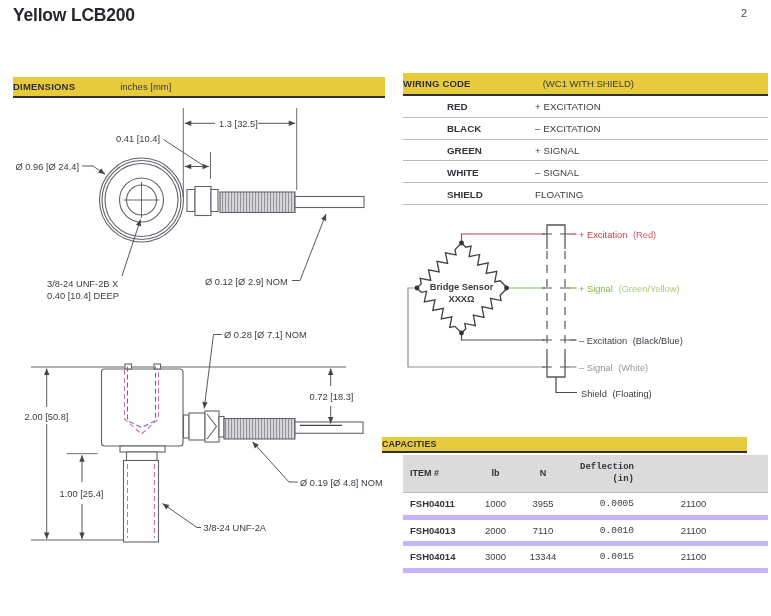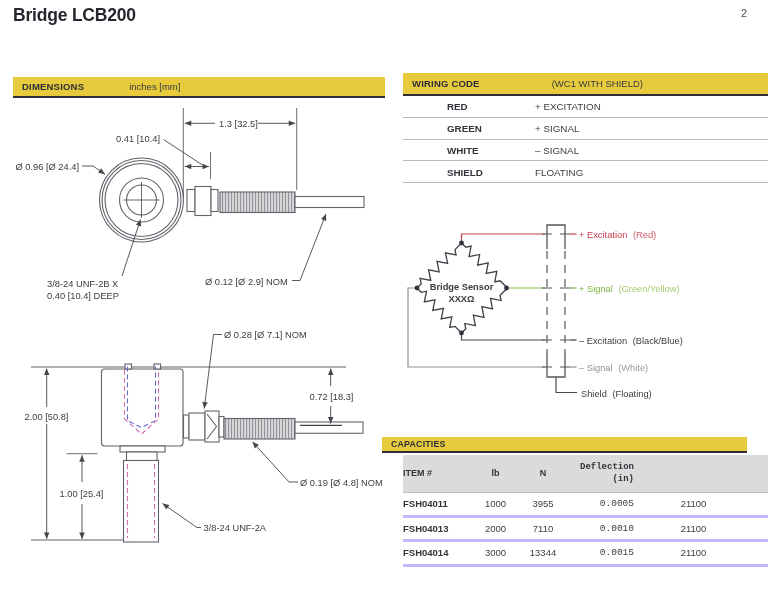--- a/index.html
+++ b/index.html
@@ -3,63 +3,63 @@
 <meta charset="utf-8">
 <style>
   html,body{margin:0;padding:0;background:#ffffff;}
   .page{position:relative;width:771px;height:616px;background:#fff;overflow:hidden;
         font-family:"Liberation Sans",sans-serif;color:#3a3a42;}
   .page-title{position:absolute;left:13px;top:5px;font-size:17.5px;font-weight:bold;
               color:#26262e;letter-spacing:-0.2px;}
   .page-num{position:absolute;left:741px;top:7px;font-size:11px;color:#4a4a52;}
 
   .bar{position:absolute;background:#e7cb3c;border-bottom:2.5px solid #2e2e38;
-       display:flex;align-items:center;gap:4px;padding:0 9px;box-sizing:border-box;}
+       display:flex;align-items:center;gap:4px;padding:0 0;box-sizing:border-box;}
   .bar .bt{font-weight:bold;font-size:9.5px;color:#2e2e38;letter-spacing:.2px;}
   .bar .bs{font-size:9.5px;color:#3a3a42;margin-left:41px;}
   #dim-bar{left:13px;top:77px;width:372px;height:20.5px;}
   #wir-bar{left:403px;top:73px;width:365px;height:23px;gap:31px;}
   #cap-bar{left:382px;top:437px;width:365px;height:16px;}
   #cap-bar .bt{font-size:8.8px;}
 
   
   .wir-table{position:absolute;left:403px;top:96px;width:365px;}
   .wrow{position:relative;height:20.8px;border-bottom:1px solid #b9b9b9;}
   .wcolor{position:absolute;left:7px;top:50%;transform:translateY(-50%);
           font-size:9.8px;font-weight:bold;color:#33333c;padding-left:37px;}
   .wfunc{position:absolute;left:132px;top:50%;transform:translateY(-50%);
          font-size:9.8px;color:#3c3c45;}
 
   
   .cap-table{position:absolute;left:403px;top:455px;width:365px;}
   .cap-h{display:flex;align-items:center;height:37px;background:#dbdbdb;
          border-bottom:1px solid #bcbcbc;font-size:9px;font-weight:bold;color:#33333c;line-height:1.3;}
-  .cap-r{display:flex;align-items:center;height:21.6px;border-bottom:3px solid #c4b5fd;
+  .cap-r{display:flex;align-items:center;height:21.6px;border-bottom:5px solid #c4b5fd;
          font-size:9.5px;color:#3c3c45;}
-  .c0{width:70px;box-sizing:border-box;}
+  .c0{width:70px;padding-left:7px;box-sizing:border-box;}
   .c1{width:45px;text-align:center;}
   .c2{width:50px;text-align:center;}
   .c3{width:66px;text-align:right;font-family:Liberation Mono, monospace;}
   .c4{width:119px;text-align:center;}
   .cap-r .c0{font-weight:bold;color:#33333c;}
 
   svg{position:absolute;}
   svg text{font-family:"Liberation Sans",sans-serif;fill:#3a3a42;font-size:9.3px;}
   svg text.b{font-weight:bold;}
   .oln{stroke:#62626a;stroke-width:1.1;fill:none;}
   .olnf{stroke:#62626a;stroke-width:1.1;fill:#ffffff;}
   .dml{stroke:#45454d;stroke-width:0.9;fill:none;}
   .ext{stroke:#45454d;stroke-width:0.8;fill:none;}
 </style>
 </head>
 <body>
 
 <div class="page">
 
-  <div class="page-title">Bridge LCB200</div>
+  <div class="page-title">Yellow LCB200</div>
   <div class="page-num">2</div>
 
   <div class="bar" id="dim-bar">
     <span class="bt">DIMENSIONS</span>
     <span class="bs">inches [mm]</span>
   </div>
 
   <svg style="left:0;top:98px" width="400" height="502" viewBox="0 98 400 502">
     <defs>
       <marker id="ah" viewBox="0 0 10 10" refX="9.5" refY="5" markerWidth="10" markerHeight="8" orient="auto">
@@ -153,20 +153,24 @@
     <span class="bt">WIRING CODE</span>
     <span class="bs">(WC1 WITH SHIELD)</span>
   </div>
 
   <div class="wir-table">
     <div class="wrow">
       <span class="wcolor">RED</span>
       <span class="wfunc">+ EXCITATION</span>
     </div>
     <div class="wrow">
+      <span class="wcolor">BLACK</span>
+      <span class="wfunc">– EXCITATION</span>
+    </div>
+    <div class="wrow">
       <span class="wcolor">GREEN</span>
       <span class="wfunc">+ SIGNAL</span>
     </div>
     <div class="wrow">
       <span class="wcolor">WHITE</span>
       <span class="wfunc">– SIGNAL</span>
     </div>
     <div class="wrow">
       <span class="wcolor">SHIELD</span>
       <span class="wfunc">FLOATING</span>

